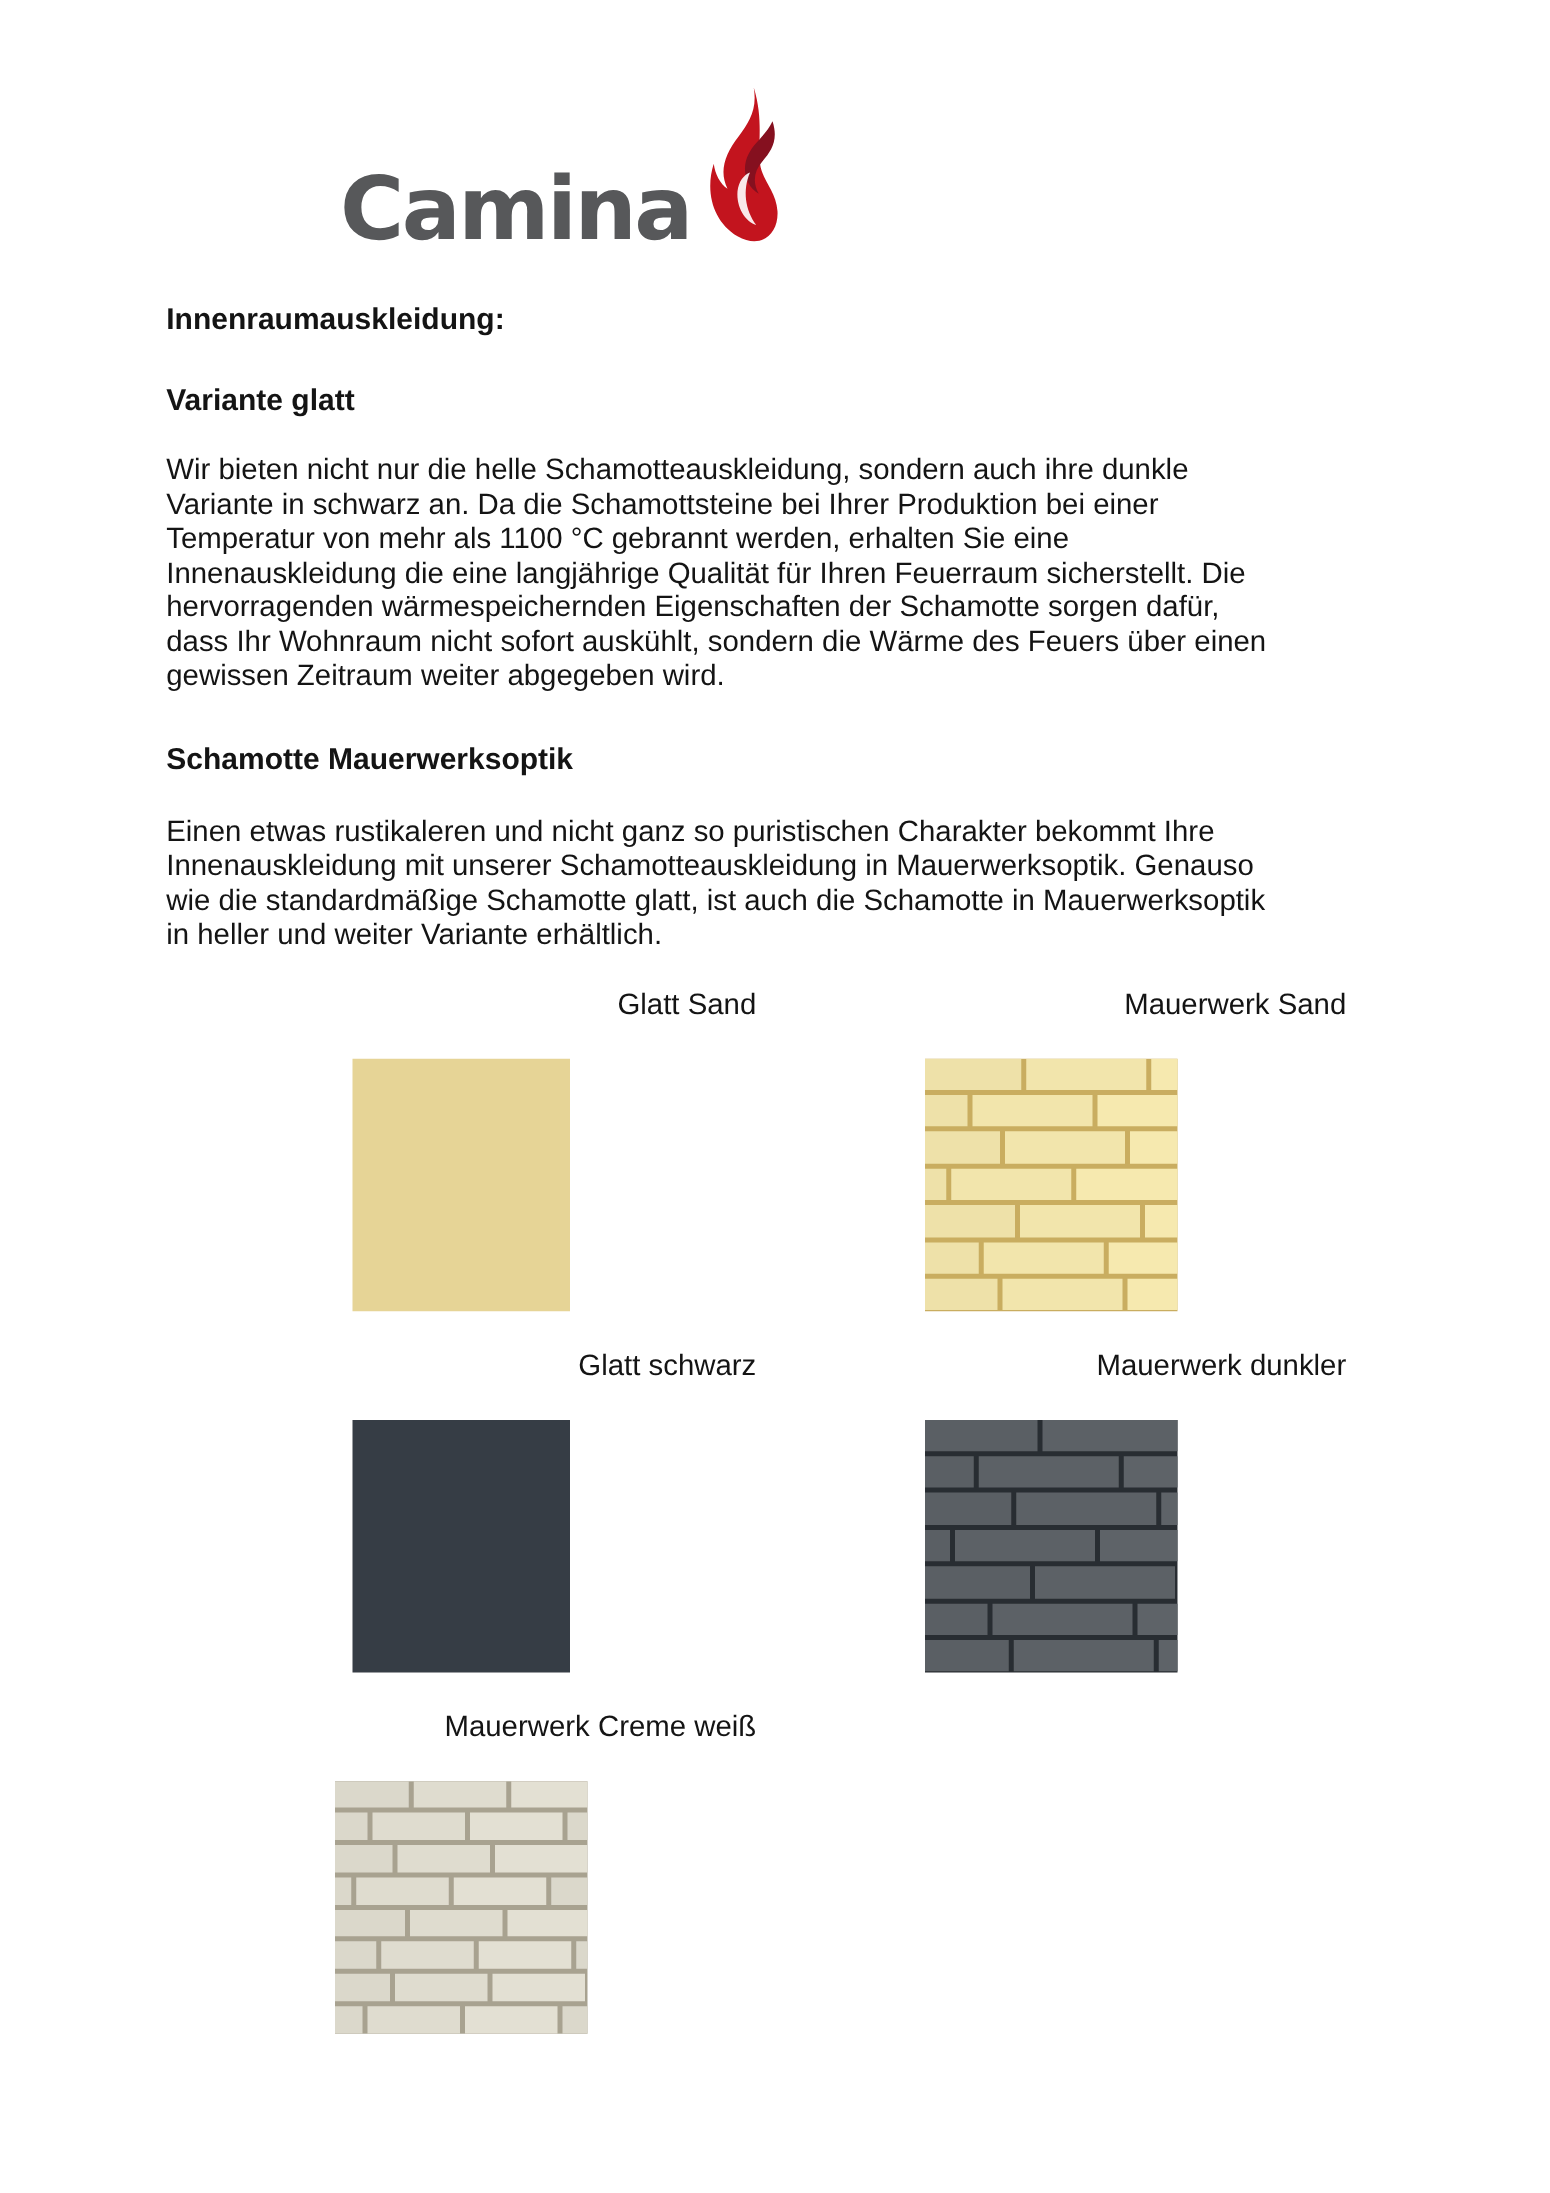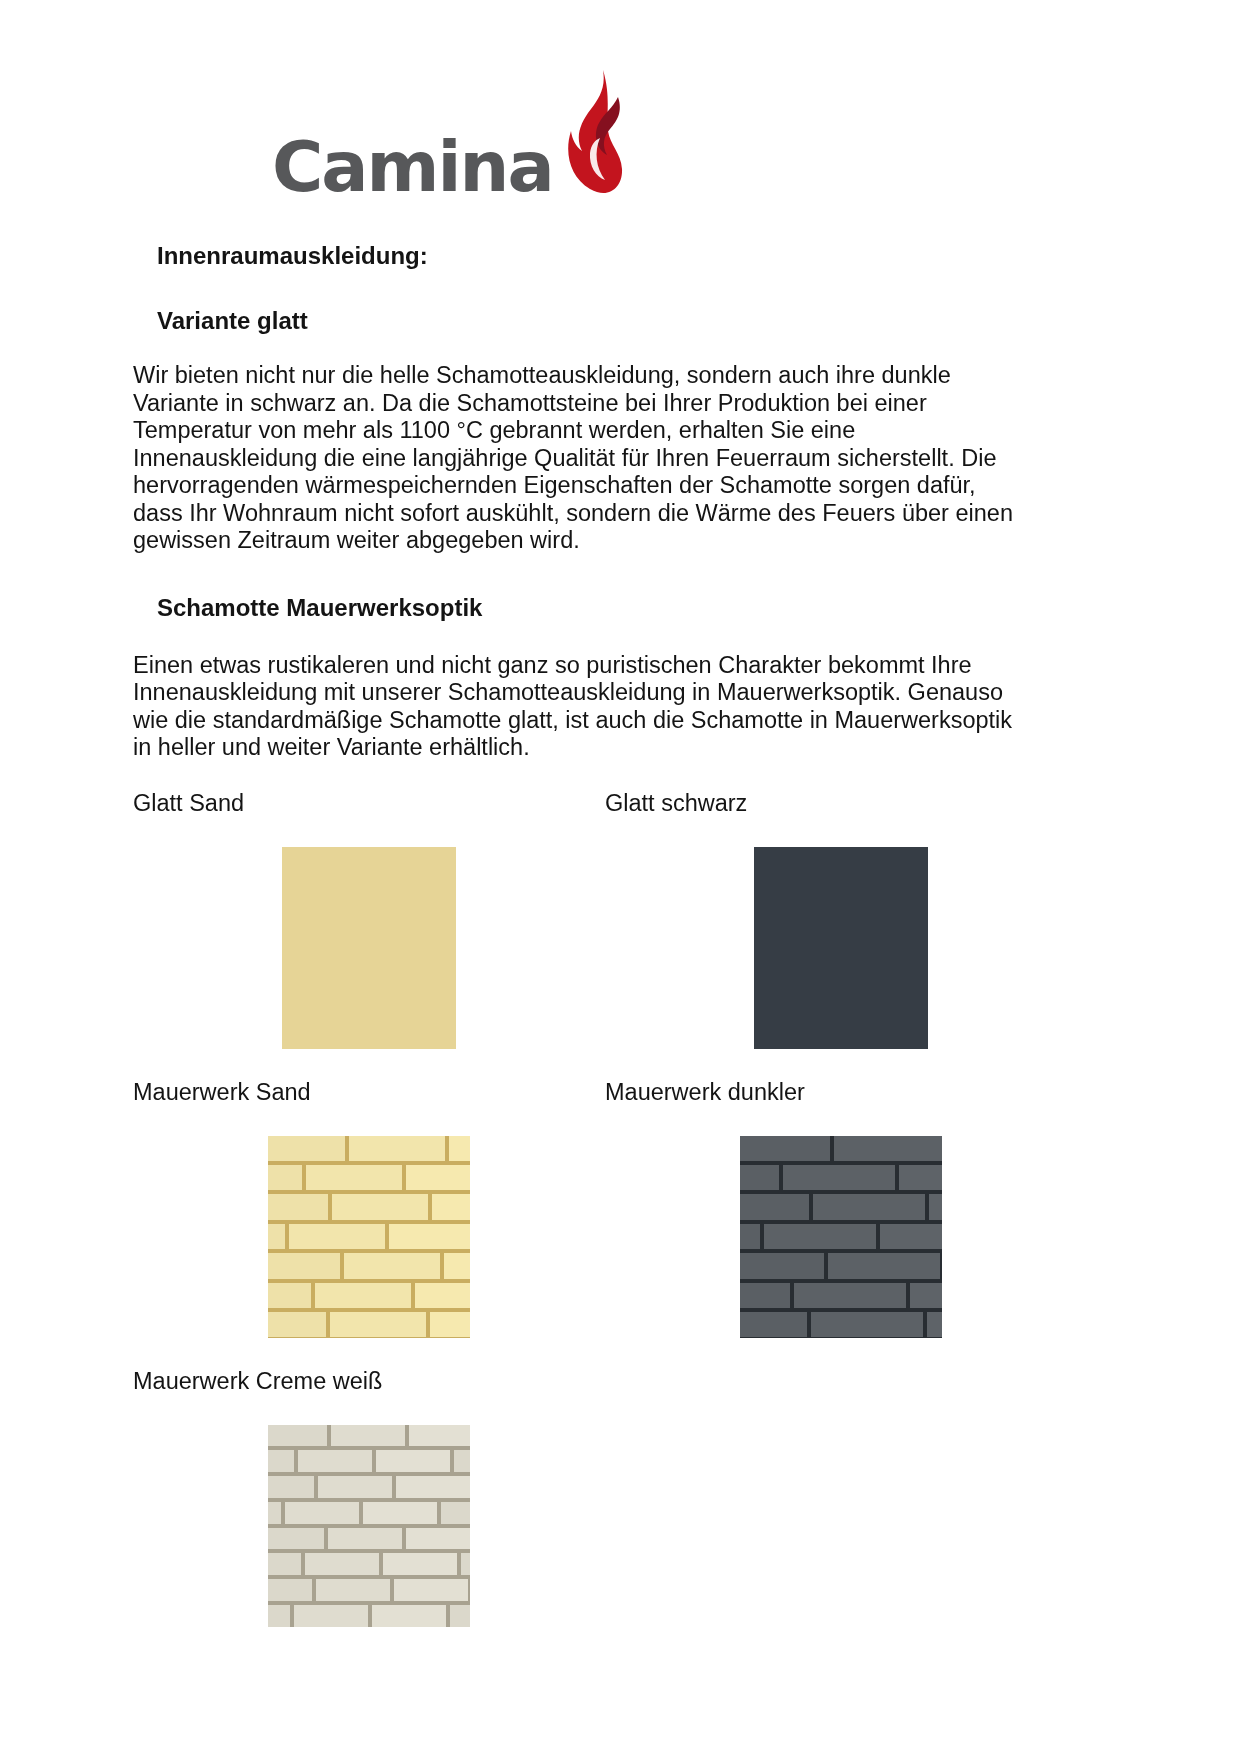--- a/index.html
+++ b/index.html
@@ -33,41 +33,40 @@
     margin:0 14px;
     transform:translateY(6px);
   }
 
   
   .content { margin-left:133px; width:952px; }
   .doc-heading {
     font-weight:bold;
     font-size:24px;
     line-height:28px;
-    margin-left:24px;
   }
   .h-main { margin-top:46px; }
   .h-s1   { margin-top:37px; }
   .h-s2   { margin-top:39px; }
   .doc-paragraph {
     font-size:23.5px;
     line-height:27.5px;
     white-space:pre-line;
   }
   .p1 { margin-top:27px; }
   .p2 { margin-top:30px; }
 
   
   .swatch-grid {
     margin-top:27px;
     display:grid;
     grid-template-columns:472px 472px;
     row-gap:29px;
   }
-  .swatch-cell { text-align:left; }
+  .swatch-cell { text-align:right; }
   .swatch-label {
     font-size:23.5px;
     line-height:28px;
     color:#141414;
   }
   .swatch-wrap {
     margin-top:30px;
     display:flex;
     justify-content:center;
   }
@@ -115,27 +114,20 @@
   <div class="swatch-grid">
 
     <div class="swatch-cell">
       <div class="swatch-label">Glatt Sand</div>
       <div class="swatch-wrap">
         <div class="swatch swatch--smooth" style="background: rgb(230, 212, 150);"></div>
       </div>
     </div>
 
     <div class="swatch-cell">
-      <div class="swatch-label">Glatt schwarz</div>
-      <div class="swatch-wrap">
-        <div class="swatch swatch--smooth" style="background: rgb(54, 61, 69);"></div>
-      </div>
-    </div>
-
-    <div class="swatch-cell">
       <div class="swatch-label">Mauerwerk Sand</div>
       <div class="swatch-wrap">
         <div class="swatch swatch--brick" style="background: rgb(201, 173, 96);">
             <div style="position: absolute; left: 0px; right: 0px; display: flex; height: 25.4286px; top: 0px;">
               <div style="flex: 0 0 76.8px; height: 100%; margin-right: 4px; background: rgb(242, 229, 172); filter: brightness(0.982);"></div>
               <div style="flex: 0 0 96px; height: 100%; margin-right: 4px; background: rgb(242, 229, 172); filter: brightness(1);"></div>
               <div style="flex: 0 0 96px; height: 100%; margin-right: 4px; background: rgb(242, 229, 172); filter: brightness(1.018);"></div>
             </div>
             <div style="position: absolute; left: 0px; right: 0px; display: flex; height: 25.4286px; top: 29.4286px;">
               <div style="flex: 0 0 33.6px; height: 100%; margin-right: 4px; background: rgb(242, 229, 172); filter: brightness(0.982);"></div>
@@ -165,20 +157,27 @@
             <div style="position: absolute; left: 0px; right: 0px; display: flex; height: 25.4286px; top: 176.571px;">
               <div style="flex: 0 0 57.6px; height: 100%; margin-right: 4px; background: rgb(242, 229, 172); filter: brightness(0.982);"></div>
               <div style="flex: 0 0 96px; height: 100%; margin-right: 4px; background: rgb(242, 229, 172); filter: brightness(1);"></div>
               <div style="flex: 0 0 96px; height: 100%; margin-right: 4px; background: rgb(242, 229, 172); filter: brightness(1.018);"></div>
             </div>
           </div>
       </div>
     </div>
 
     <div class="swatch-cell">
+      <div class="swatch-label">Glatt schwarz</div>
+      <div class="swatch-wrap">
+        <div class="swatch swatch--smooth" style="background: rgb(54, 61, 69);"></div>
+      </div>
+    </div>
+
+    <div class="swatch-cell">
       <div class="swatch-label">Mauerwerk dunkler</div>
       <div class="swatch-wrap">
         <div class="swatch swatch--brick" style="background: rgb(40, 45, 50);">
             <div style="position: absolute; left: 0px; right: 0px; display: flex; height: 25.4286px; top: 0px;">
               <div style="flex: 0 0 89.6px; height: 100%; margin-right: 4px; background: rgb(92, 97, 102); filter: brightness(0.982);"></div>
               <div style="flex: 0 0 112px; height: 100%; margin-right: 4px; background: rgb(92, 97, 102); filter: brightness(1);"></div>
             </div>
             <div style="position: absolute; left: 0px; right: 0px; display: flex; height: 25.4286px; top: 29.4286px;">
               <div style="flex: 0 0 39.2px; height: 100%; margin-right: 4px; background: rgb(92, 97, 102); filter: brightness(0.982);"></div>
               <div style="flex: 0 0 112px; height: 100%; margin-right: 4px; background: rgb(92, 97, 102); filter: brightness(1);"></div>

